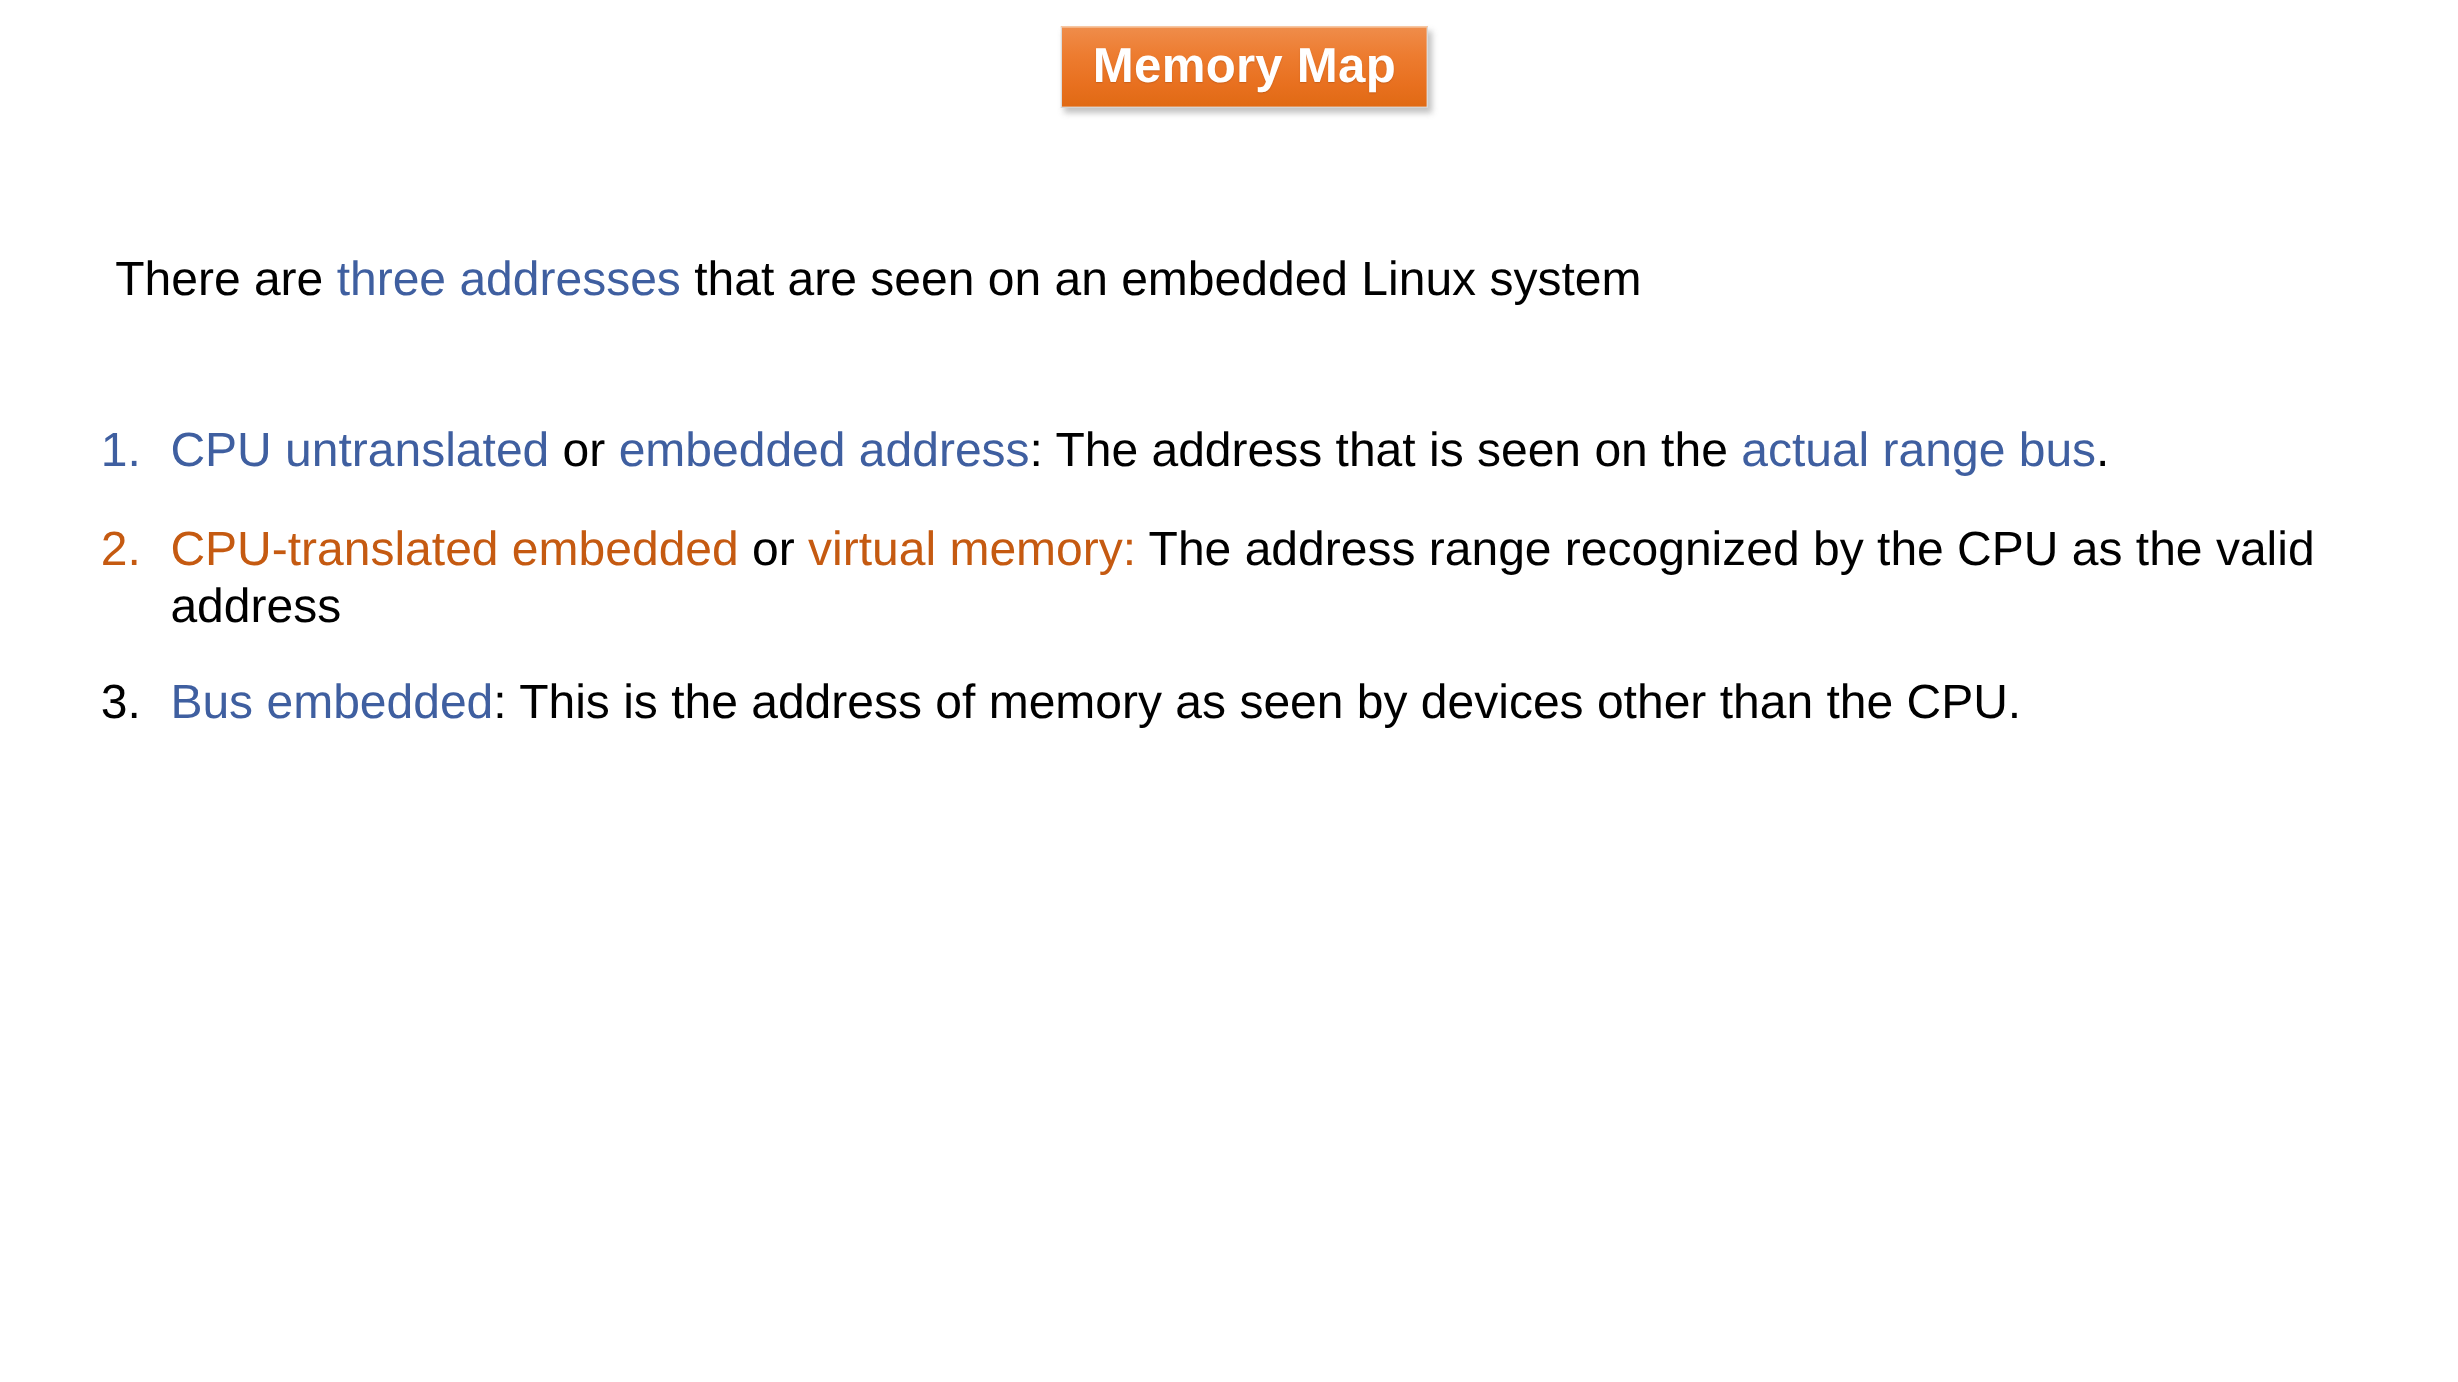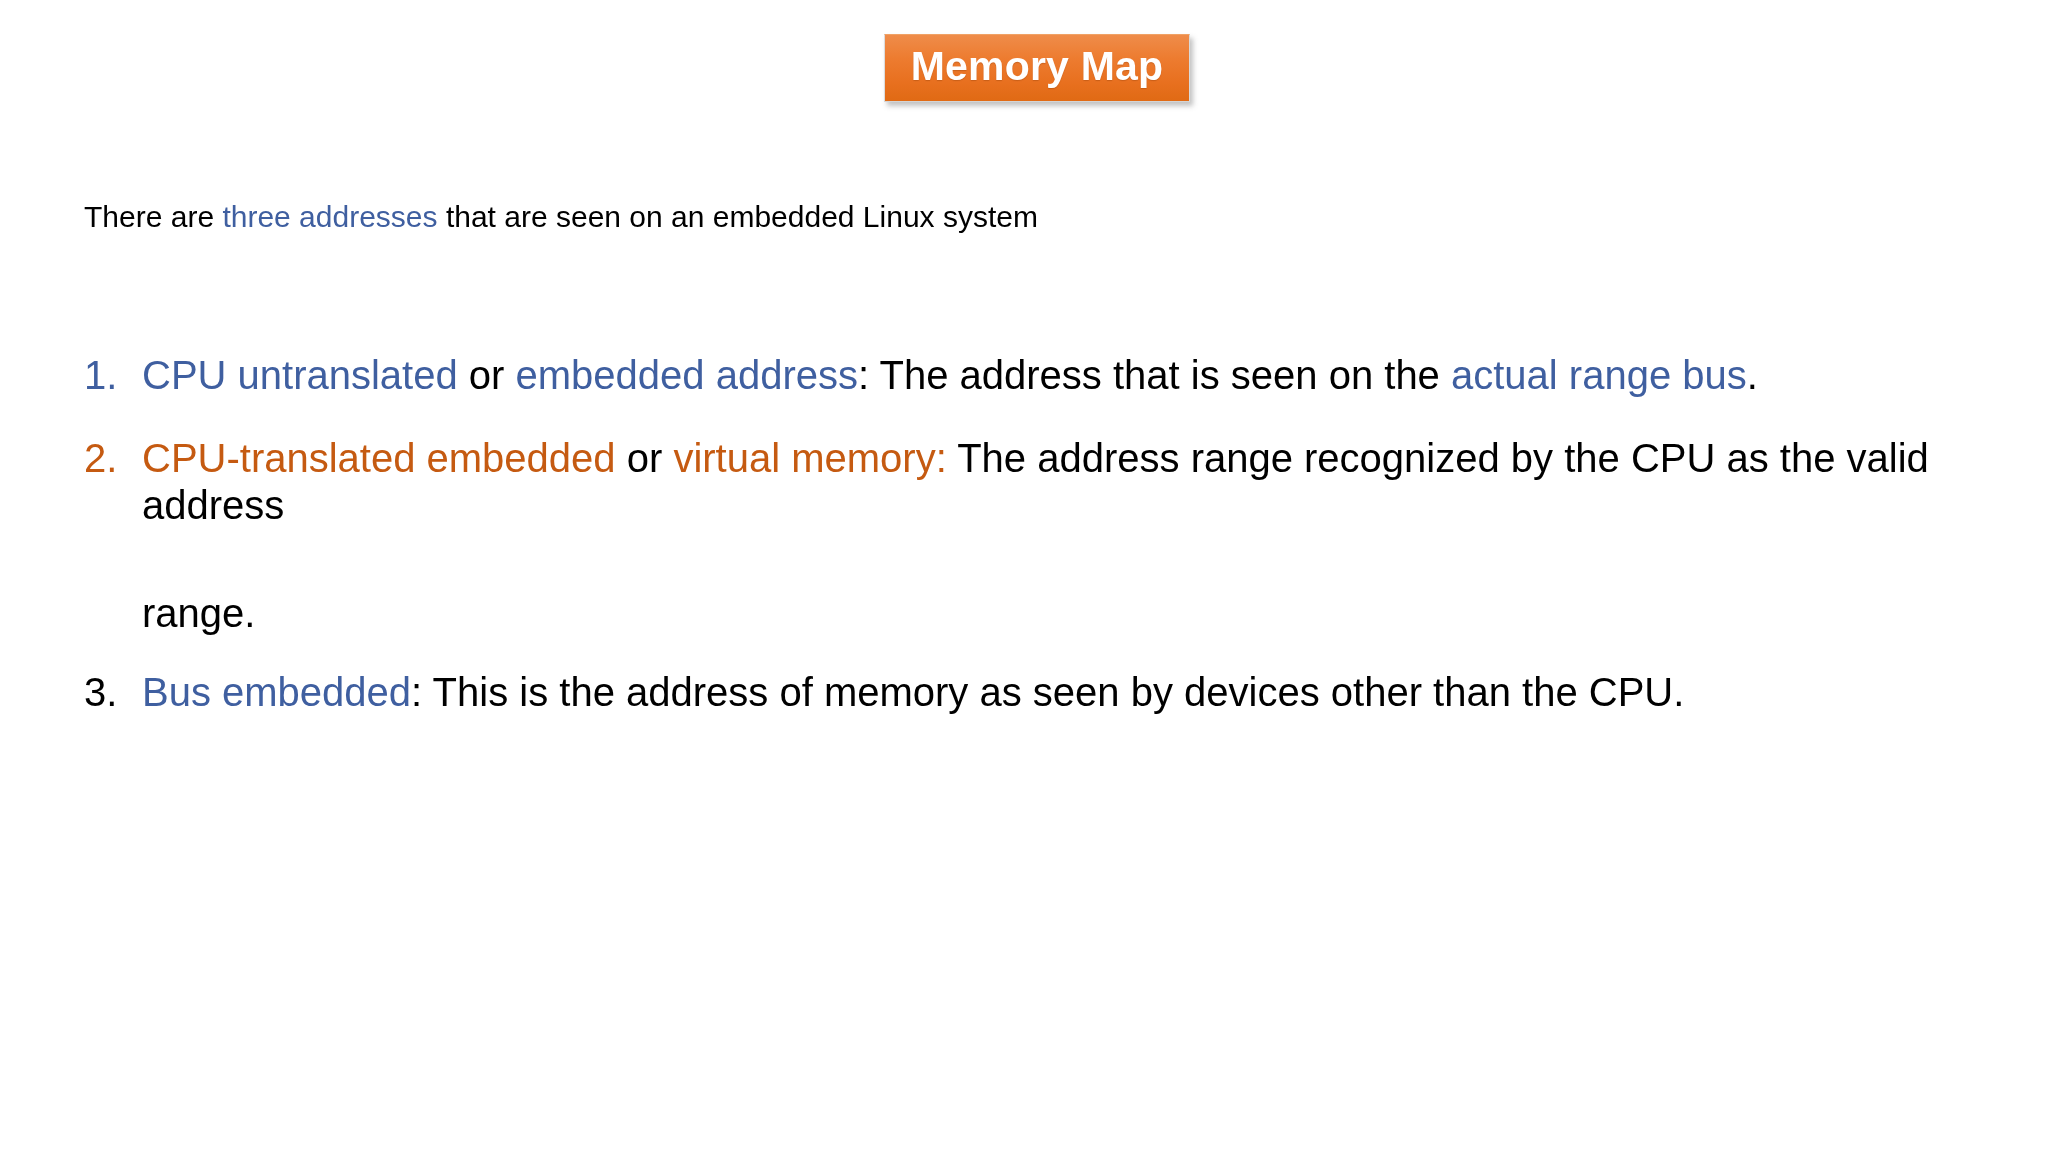--- a/index.html
+++ b/index.html
@@ -14,21 +14,21 @@
     font-family: "Liberation Sans", sans-serif;
     color: #000000;
     overflow: hidden;
     position: relative;
   }
 
   
   .title-wrap {
     position: absolute;
     left: 0;
-    top: 12px;
+    top: 0;
     width: 2048px;
     height: 120px;
     display: flex;
     align-items: flex-start;
     justify-content: center;
   }
   .title-badge {
     margin-top: 22px;
     margin-left: 26px;
     padding: 9px 26px 13px 26px;
@@ -52,24 +52,24 @@
   .content {
     position: absolute;
     left: 0;
     top: 0;
     width: 2048px;
     padding: 0;
   }
 
   .intro {
     position: absolute;
-    left: 84px;
+    left: 96px;
     top: 168px;
     width: 1900px;
-    font-size: 30px;
+    font-size: 40px;
     line-height: 1.28;
     color: #000000;
   }
 
   .list {
     position: absolute;
     left: 84px;
     top: 352px;
     width: 1930px;
   }
@@ -119,21 +119,21 @@
 
   <ol class="list" style="list-style:none; margin:0; padding:0;">
 
     <li class="li" id="item-1">
       <span class="marker blue">1.</span>
       <span class="li-text"><span class="blue">CPU untranslated</span><span class="black"> or </span><span class="blue">embedded address</span><span class="black">: </span><span class="black">The address that is seen on the </span><span class="blue">actual range bus</span><span class="black">.</span></span>
     </li>
 
     <li class="li" id="item-2">
       <span class="marker orange">2.</span>
-      <span class="li-text"><span class="orange">CPU-translated embedded</span><span class="black"> or </span><span class="orange">virtual memory:</span><span class="black"> </span><span class="black">The address range recognized by the CPU as the valid address</span><span class="wrap-line black">range.</span></span>
+      <span class="li-text"><span class="orange">CPU-translated embedded</span><span class="black"> or </span><span class="orange">virtual memory:</span><span class="black"> </span><span class="black">The address range recognized by the CPU as the valid address</span></span>
     </li>
 
     <li class="li" id="item-3">
       <span class="marker black">3.</span>
       <span class="li-text"><span class="blue">Bus embedded</span><span class="black">: </span><span class="black">This is the address of memory as seen by devices other than the CPU.</span></span>
     </li>
 
   </ol>
 </div>
 

